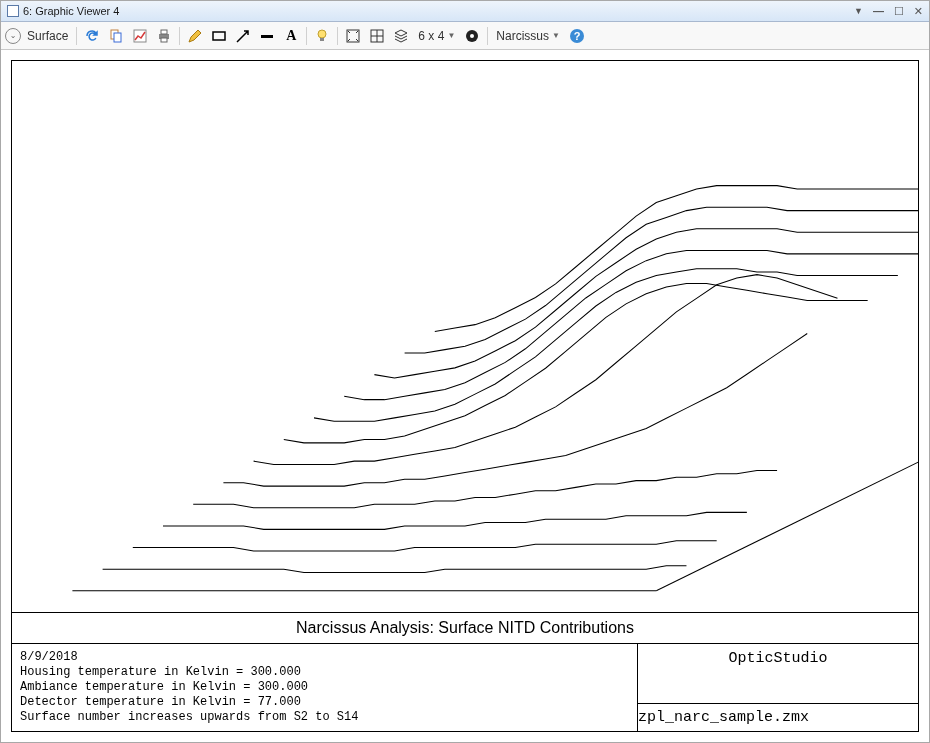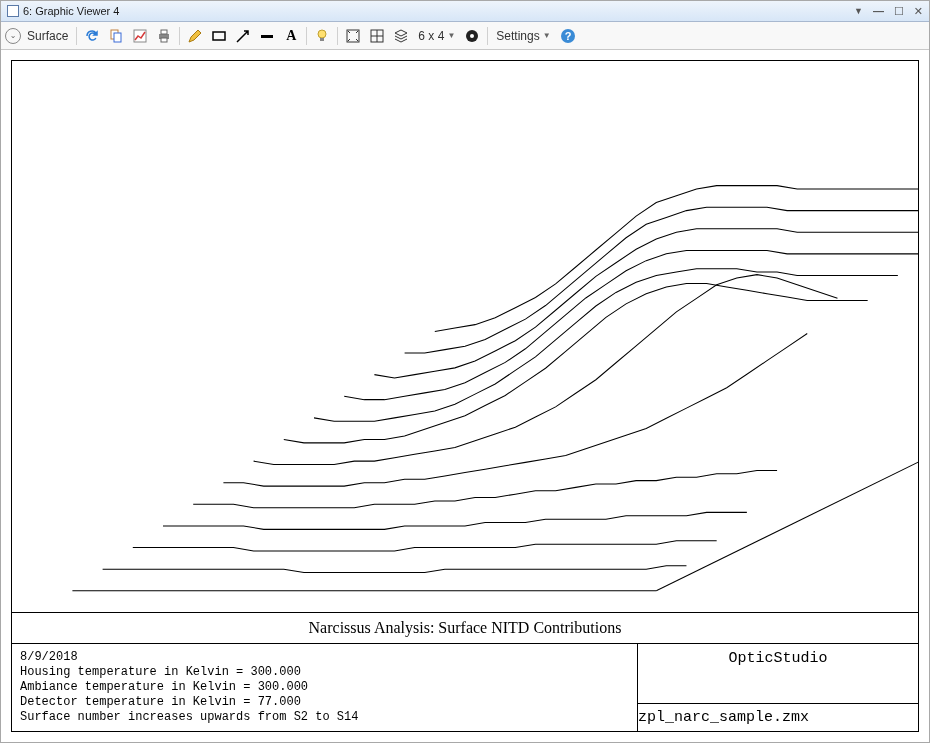--- a/index.html
+++ b/index.html
@@ -12,21 +12,21 @@
 .toolbar{height:27px;border-bottom:1px solid #c8c8c8;display:flex;align-items:center;padding:0 4px;gap:2px;background:#f8f8f8}
 .tb-btn{width:20px;height:20px;display:flex;align-items:center;justify-content:center;border:1px solid transparent;border-radius:2px}
 .tb-sep{width:1px;height:18px;background:#d0d0d0;margin:0 2px}
 .tb-text{padding:0 4px;color:#333;font-size:12px;display:flex;align-items:center;gap:3px}
 .tb-text .caret{font-size:8px;color:#666}
 svg.ico{width:16px;height:16px}
 .canvas{flex:1;position:relative;background:#fff}
 .plot{position:absolute;left:10px;top:10px;right:10px;bottom:10px;border:1px solid #000;box-sizing:border-box;display:flex;flex-direction:column}
 .plot-upper{flex:1;position:relative;overflow:hidden}
 .plot-lower{border-top:1.5px solid #000}
-.plot-title{border-bottom:1.5px solid #000;text-align:center;padding:6px 0;font-family:Liberation Serif, serif;font-size:16px}
+.plot-title{border-bottom:1.5px solid #000;text-align:center;padding:6px 0;font-family:Liberation Sans, sans-serif;font-size:16px}
 .plot-info{display:flex}
 .plot-info-left{flex:1;padding:6px 8px;font-family:Consolas,"Courier New",monospace;font-size:12px;line-height:1.25;white-space:pre}
 .plot-info-right{width:280px;border-left:1.5px solid #000;display:flex;flex-direction:column}
 .brand{flex:1;text-align:center;padding:6px 0;font-family:Consolas,"Courier New",monospace}
 .brand .b1{font-size:20px}
 .brand .b2{font-size:15px}
 .file{border-top:1.5px solid #000;padding:5px 0;font-family:Consolas,"Courier New",monospace;font-size:15px}
 .chev-down{width:14px;height:14px;border:1px solid #888;border-radius:50%;display:flex;align-items:center;justify-content:center;color:#666;font-size:8px}
 </style>
 </head>
@@ -129,21 +129,21 @@
         <span class="caret">▼</span>
       </span>
     <span class="tb-btn">
         <svg class="ico" viewBox="0 0 16 16">
           <circle cx="8" cy="8" r="6" fill="#222"></circle>
           <circle cx="8" cy="8" r="2" fill="#fff"></circle>
         </svg>
       </span>
     <span class="tb-sep"></span>
     <span class="tb-text">
-        <span>Settings</span>
+        <span>Narcissus</span>
         <span class="caret">▼</span>
       </span>
     <span class="tb-btn">
         <svg class="ico" viewBox="0 0 16 16">
           <circle cx="8" cy="8" r="7" fill="#3a8bd6"></circle>
           <text x="8" y="12" text-anchor="middle" fill="#fff" font-size="11" font-weight="bold">?</text>
         </svg>
       </span>
   </div>
 

